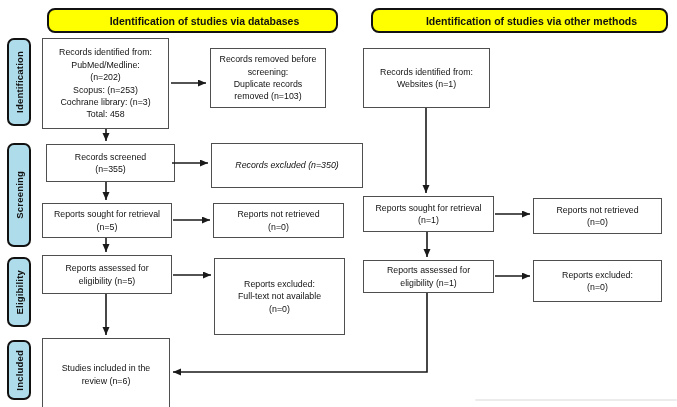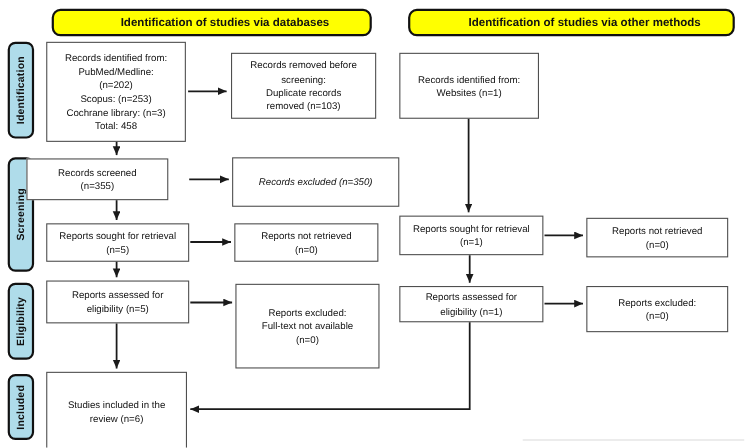--- a/index.html
+++ b/index.html
@@ -38,22 +38,22 @@
   .stage-screening{top:143px;height:104px;}
   .stage-eligibility{top:257px;height:70px;}
   .stage-included{top:340px;height:60px;}
   .fbox{
     position:absolute;display:flex;align-items:center;justify-content:center;
     background:#ffffff;border:1px solid var(--box-border);
     font-size:8.8px;line-height:1.42;text-align:center;white-space:pre-line;
     box-sizing:border-box;padding:2px;
   }
   .b-db-identified{left:42px;top:38px;width:127px;height:91px;}
-  .b-db-removed{left:210px;top:48px;width:132px;height:60px;}
-  .b-db-screened{left:24px;top:144px;width:129px;height:38px;}
+  .b-db-removed{left:210px;top:48px;width:116px;height:60px;}
+  .b-db-screened{left:46px;top:144px;width:129px;height:38px;}
   .b-db-excluded{left:211px;top:143px;width:152px;height:45px;font-style:italic;}
   .b-db-sought{left:42px;top:203px;width:130px;height:35px;}
   .b-db-notretrieved{left:213px;top:203px;width:131px;height:35px;}
   .b-db-assessed{left:42px;top:255px;width:130px;height:39px;}
   .b-db-ftexcluded{left:214px;top:258px;width:131px;height:77px;}
   .b-included{left:42px;top:338px;width:128px;height:73px;}
   .b-om-identified{left:363px;top:48px;width:127px;height:60px;}
   .b-om-sought{left:363px;top:196px;width:131px;height:36px;}
   .b-om-notretrieved{left:533px;top:198px;width:129px;height:36px;}
   .b-om-assessed{left:363px;top:260px;width:131px;height:33px;}

